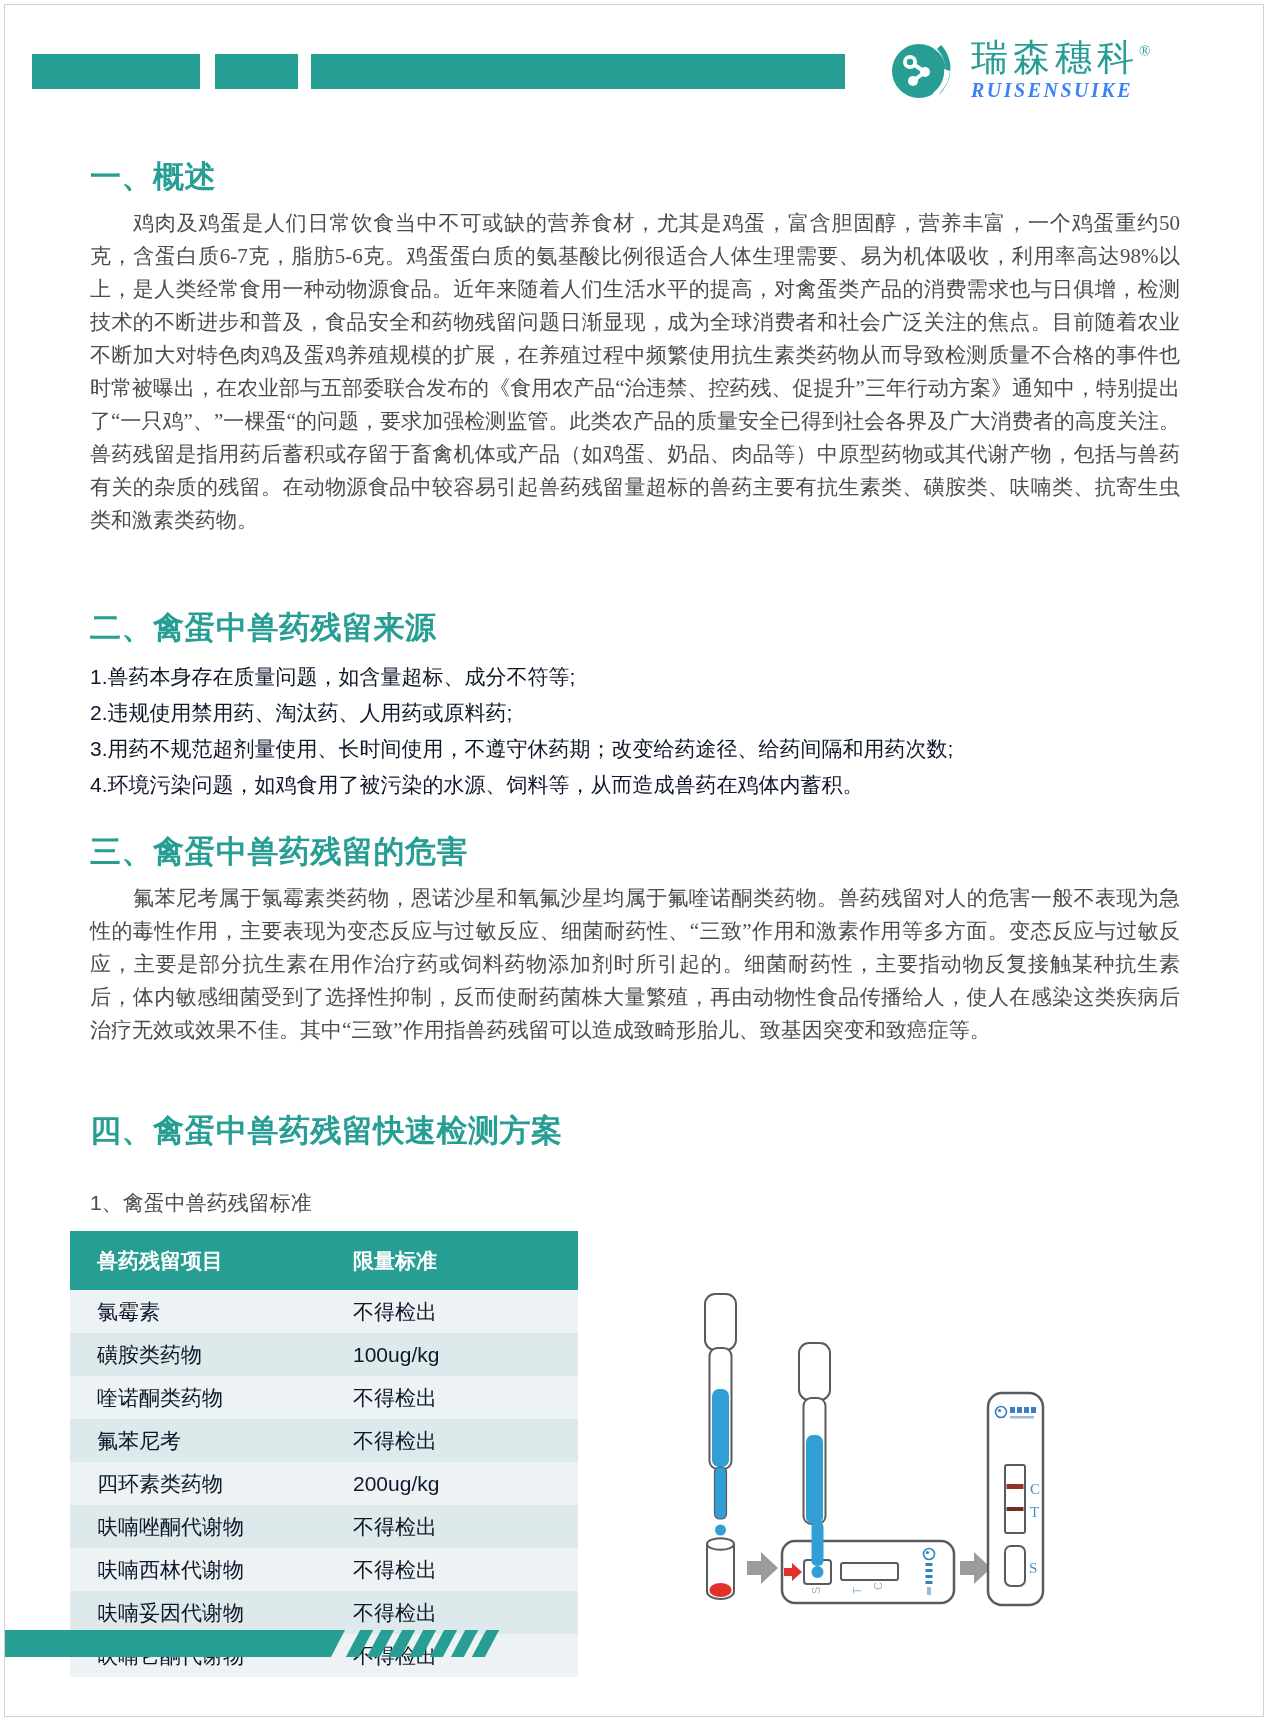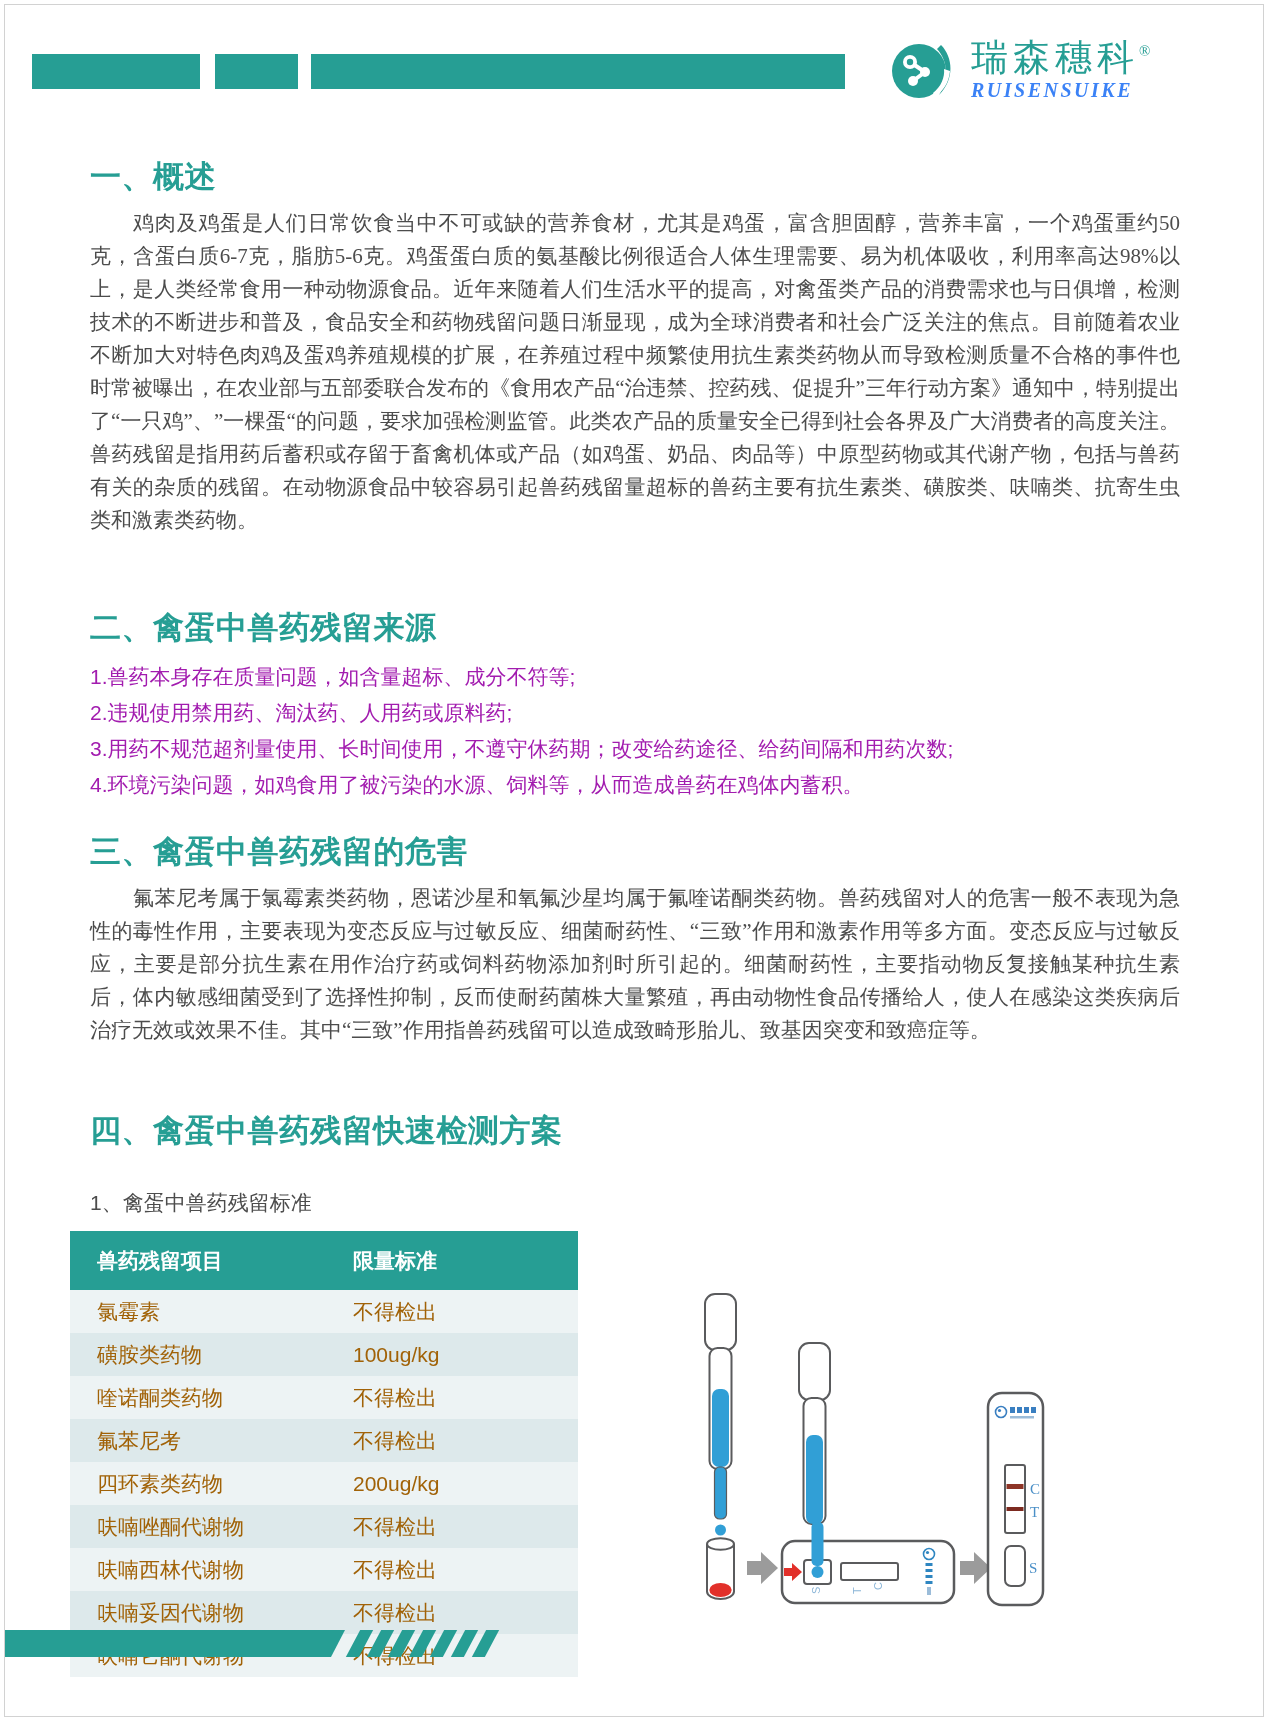--- a/index.html
+++ b/index.html
@@ -29,31 +29,31 @@
   .logo-en { font-family: "Liberation Serif", serif; font-style: italic; font-weight: 700;
              font-size: 20px; color: #3b82f6; letter-spacing: 2.5px; margin-top: 1px; }
   
   .content { padding: 0 83px 0 85px; color: #4c4c4c; }
   h2.sec { color: #269e94; font-size: 31px; font-weight: 800; letter-spacing: 0.5px; line-height: 37px; }
   #h-overview { margin-top: 153px; }
   .para { font-size: 21px; line-height: 33px; text-align: justify; text-indent: 43px;
           color: #4c4c4c; margin-top: 12px; font-family: Liberation Serif, serif; }
   #h-sources { margin-top: 72px; }
   .src-list { margin-top: 13px; list-style: none; }
-  .src-list li { font-size: 21px; line-height: 36px; color: #a21caf; }
+  .src-list li { font-size: 21px; line-height: 36px; color: #0f172a; }
   #h-hazards { margin-top: 30px; }
   #h-solution { margin-top: 65px; }
   .subtitle { margin-top: 40px; font-size: 21px; color: #4c4c4c; }
   
   .bottom { display: flex; align-items: flex-start; margin: 14px 0 0 -20px; }
   table.residue { border-collapse: collapse; width: 508px; table-layout: fixed; flex: none; }
   table.residue col.c1 { width: 256px; }
   table.residue th { background: #269e94; color: #fff; font-size: 21px; font-weight: 700;
                      height: 59px; text-align: left; padding-left: 27px; }
-  table.residue td { height: 43px; font-size: 21px; color: #a16207; padding-left: 27px; }
+  table.residue td { height: 43px; font-size: 21px; color: #0f172a; padding-left: 27px; }
   table.residue tbody tr:nth-child(odd)  td { background: #edf3f4; }
   table.residue tbody tr:nth-child(even) td { background: #dde9eb; }
   .illus { flex: none; margin: 22px 0 0 42px; }
   
   .footer { position: absolute; left: 0; top: 1625px; height: 27px; display: flex; }
   .footer-bar { width: 340px; height: 27px; background: #269e94;
                 clip-path: polygon(0 0, 100% 0, calc(100% - 14px) 100%, 0 100%); }
   .stripe { width: 13px; height: 27px; background: #269e94; margin-left: 8px;
             transform: skewX(-28deg); }
 </style>

